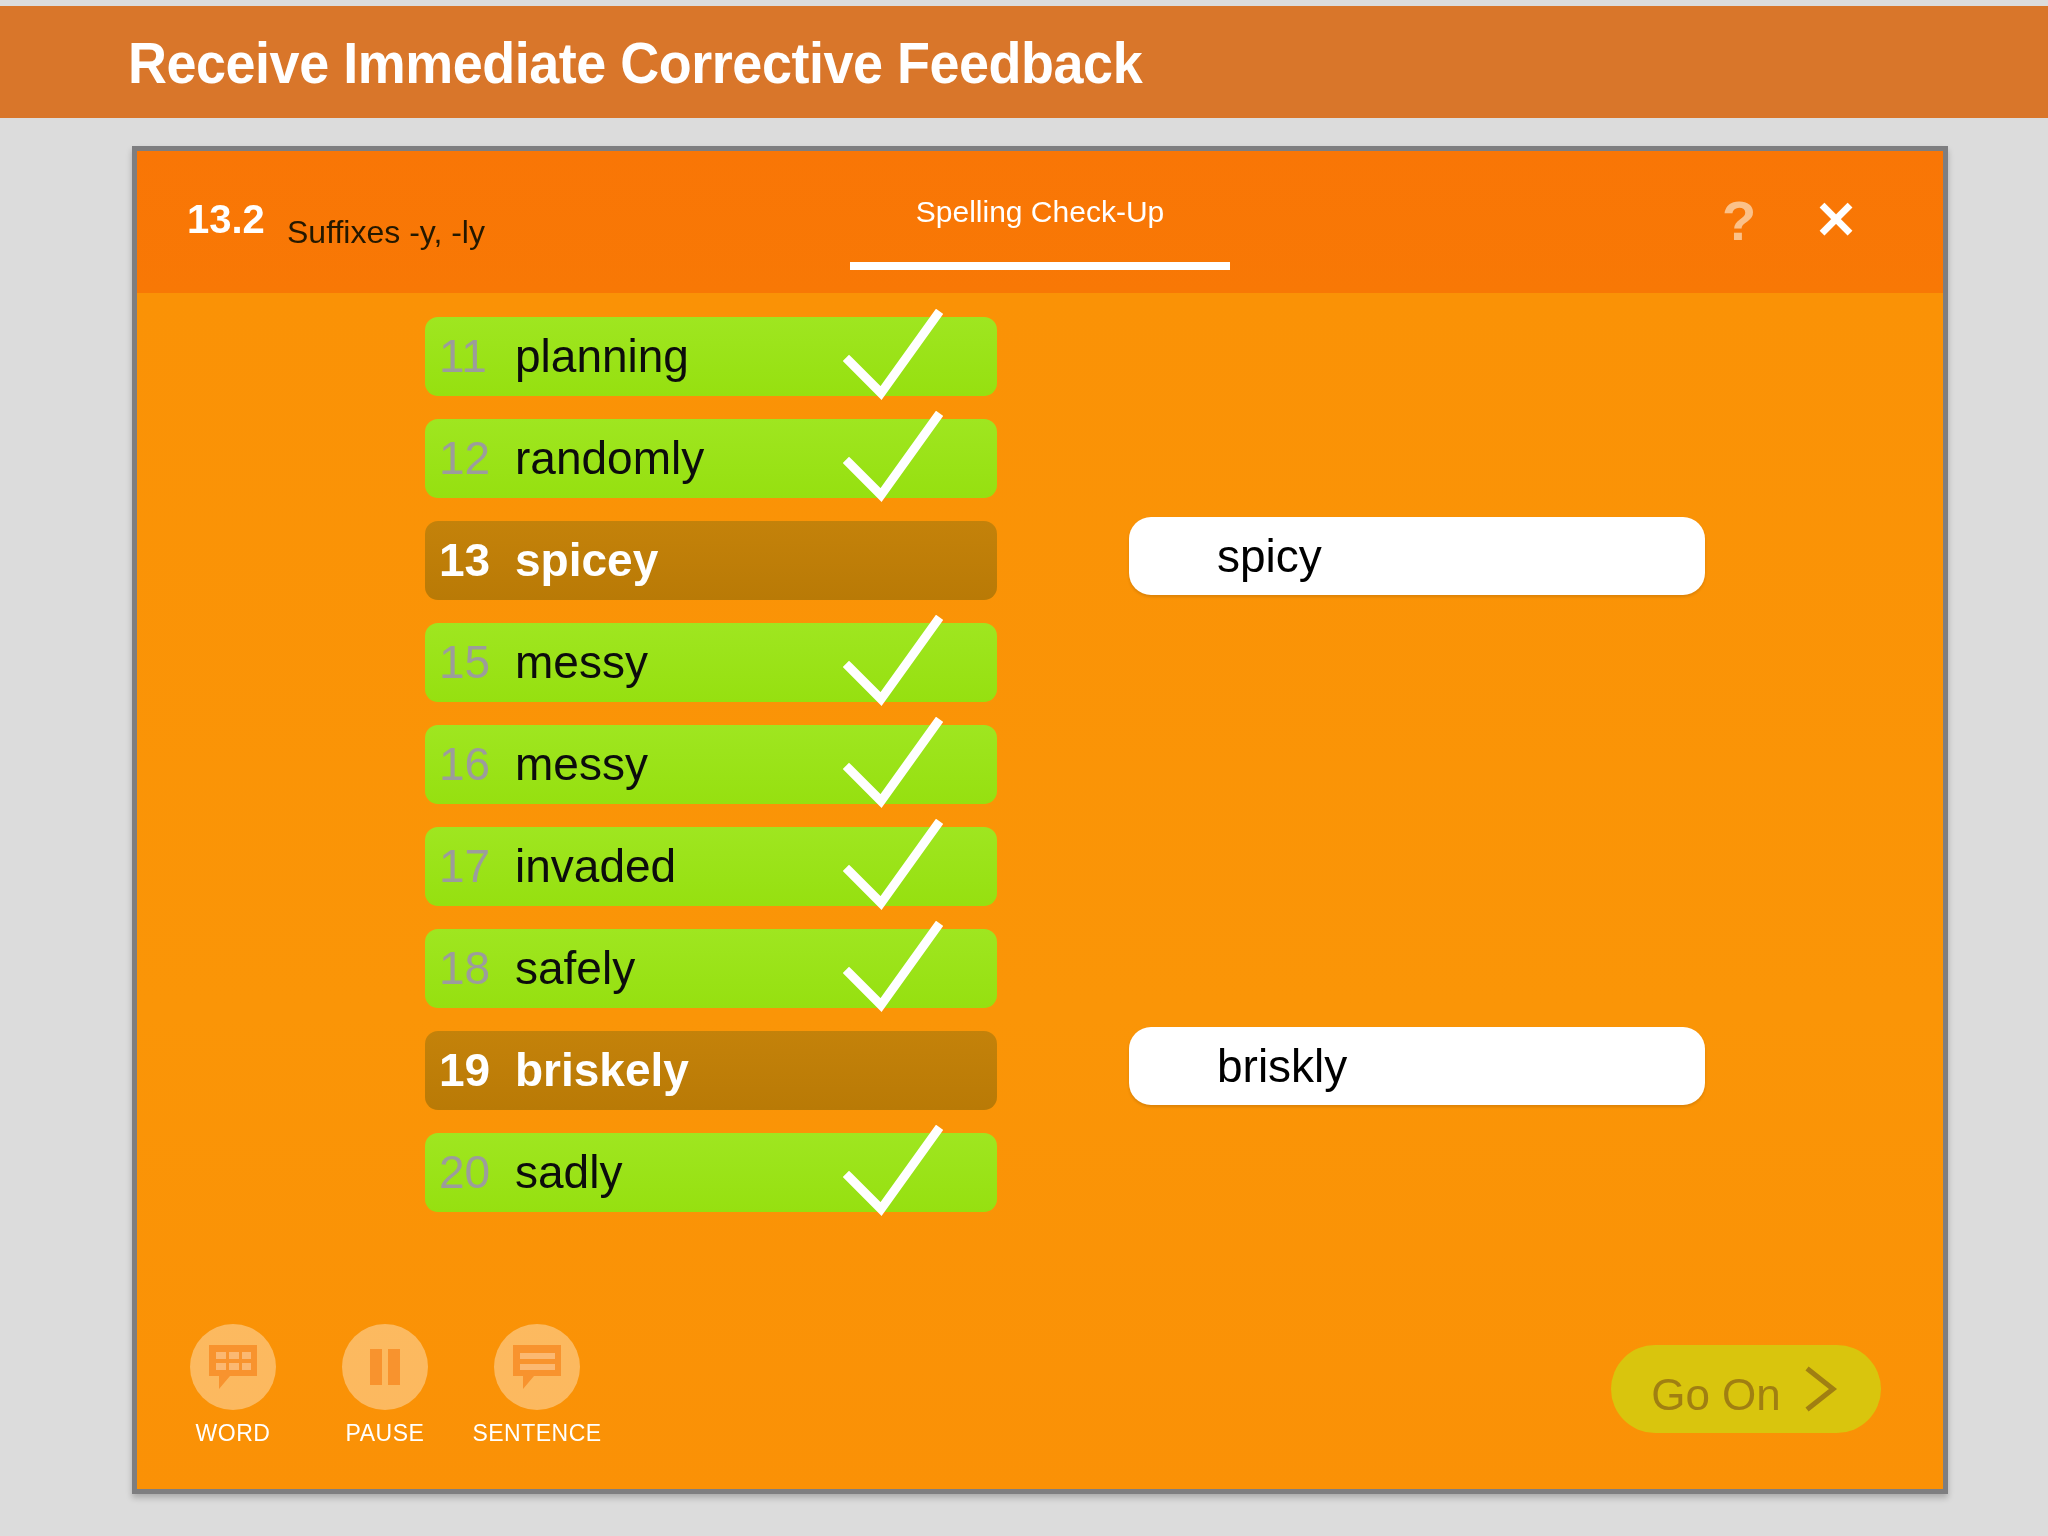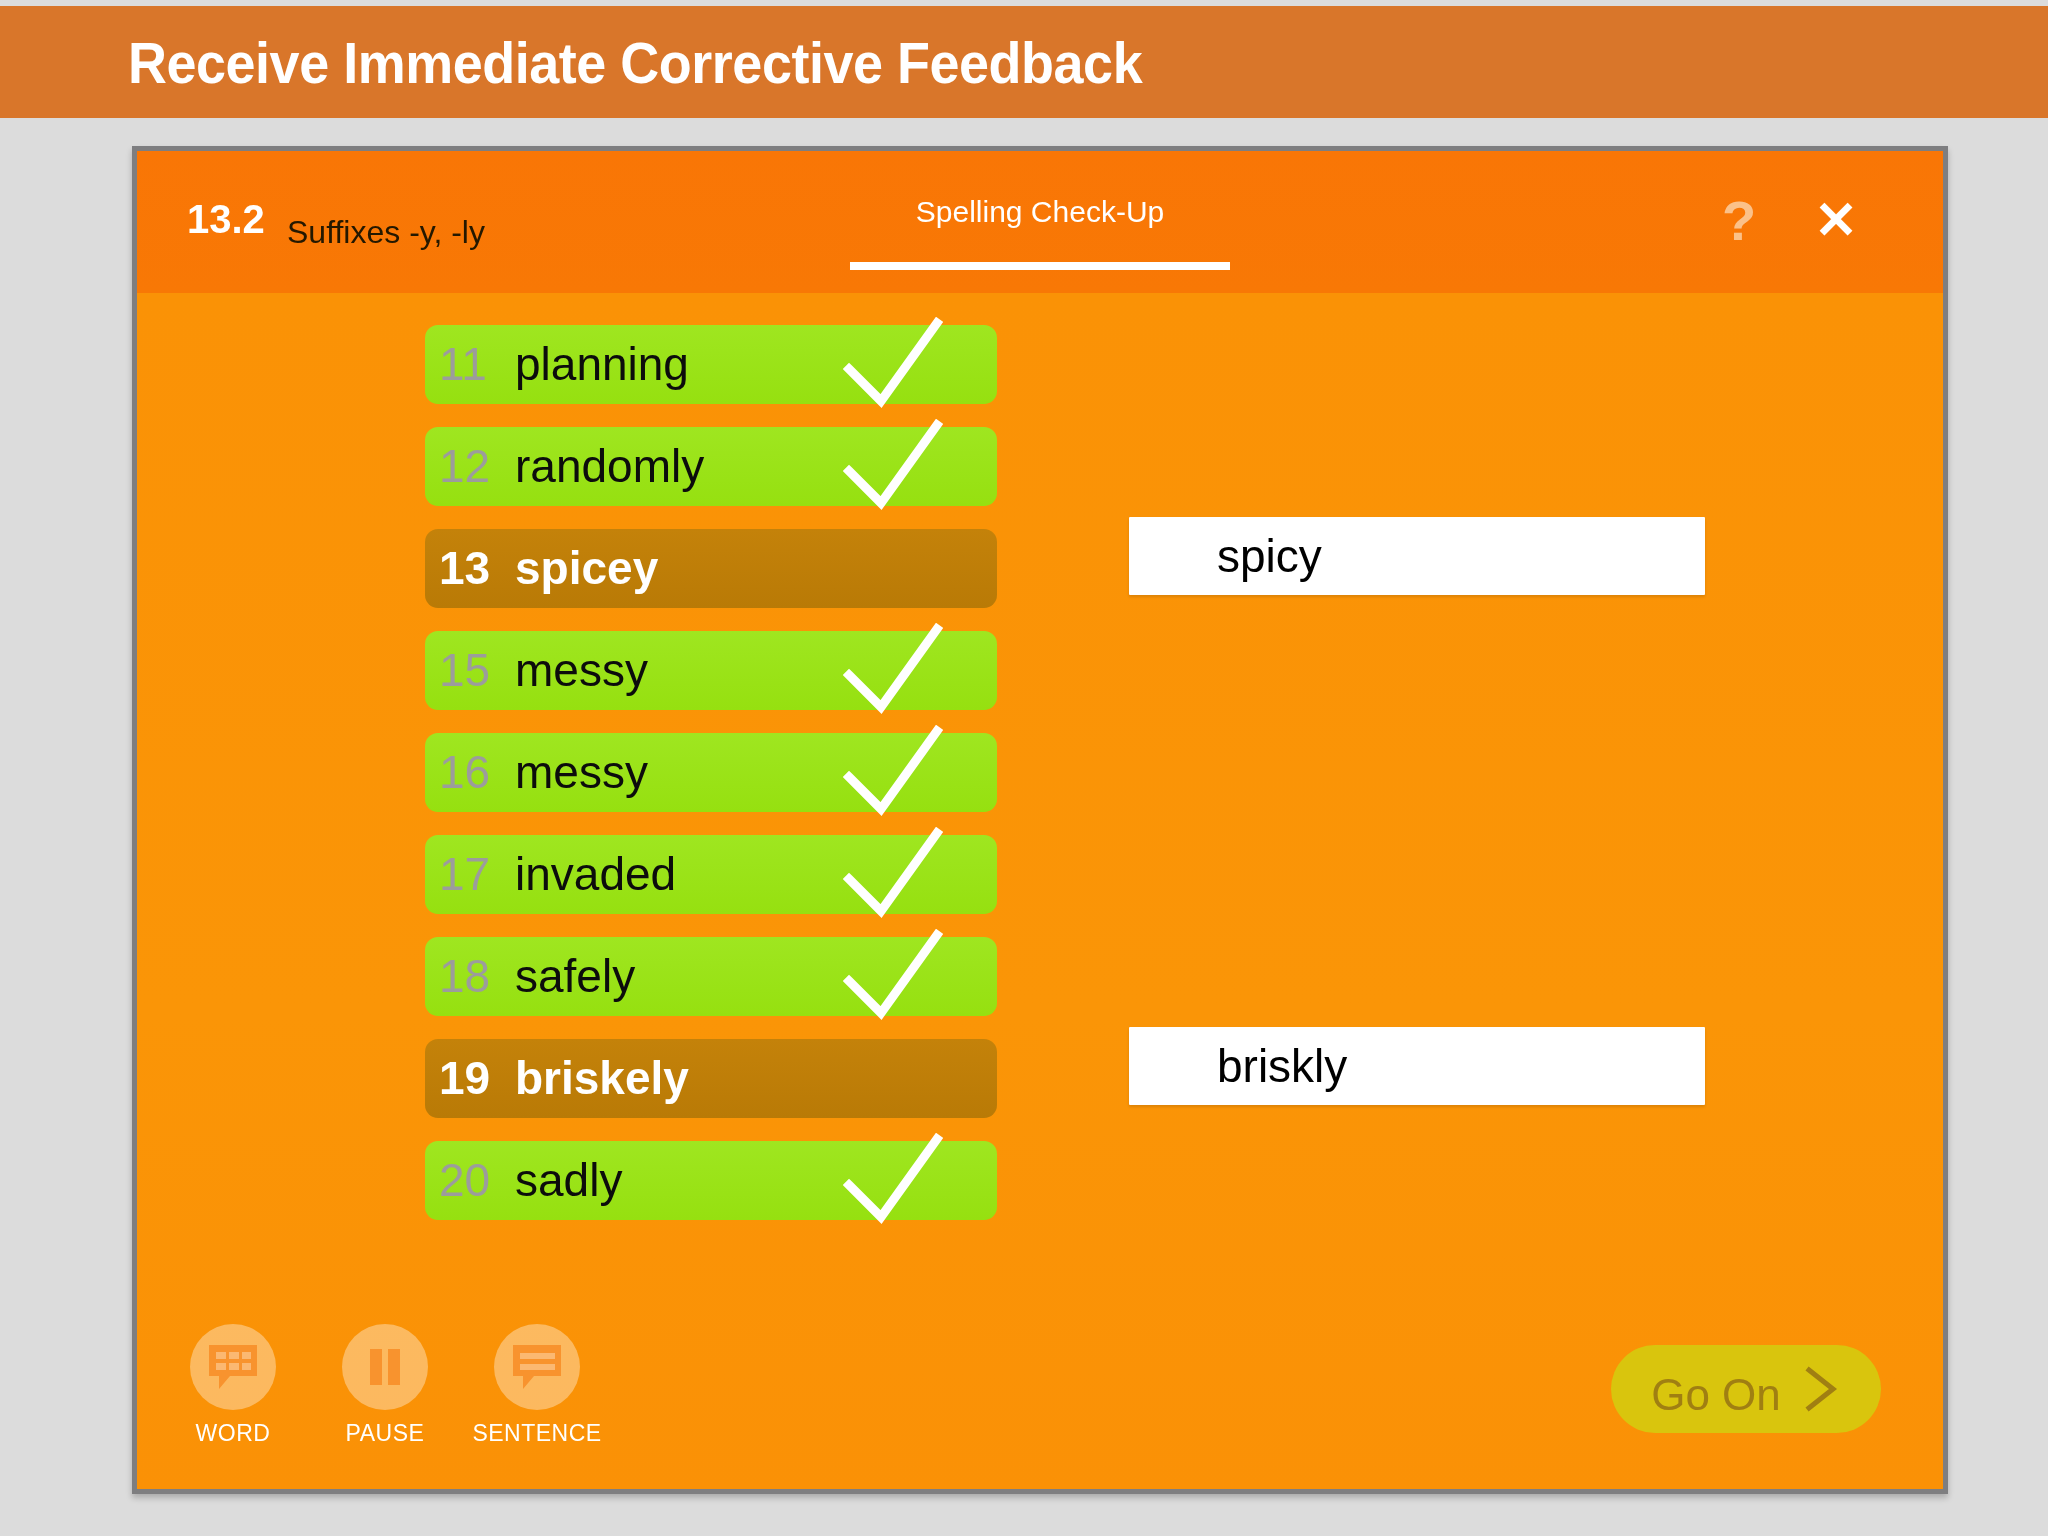--- a/index.html
+++ b/index.html
@@ -90,21 +90,21 @@
   #word-list {
     position: absolute;
     left: 288px; top: 20px;
     width: 1490px;
   }
   .word-row-wrap {
     position: relative;
     height: 102px;
   }
   .word-chip {
-    position: absolute; left: 0; top: 12px;
+    position: absolute; left: 0; top: 4px;
     width: 572px; height: 79px;
     border-radius: 13px;
     display: flex; align-items: center;
     overflow: visible;
     cursor: pointer;
   }
   .word-chip.correct {
     background: linear-gradient(180deg, #9fe620 0%, #96e010 100%);
   }
   .word-chip.incorrect {
@@ -134,21 +134,21 @@
     width: 100px; height: 92px;
     pointer-events: none;
   }
   .check-icon svg { display: block; }
 
   .correction-box {
     position: absolute;
     left: 704px; top: 0;
     width: 576px; height: 78px;
     background: #ffffff;
-    border-radius: 1px;
+    border-radius: 22px;
     display: flex; align-items: center;
     box-shadow: 0 2px 3px rgba(0,0,0,0.12);
   }
   .correction-text {
     padding-left: 88px;
     font-size: 46px;
     color: #000000;
     white-space: nowrap;
   }
 

